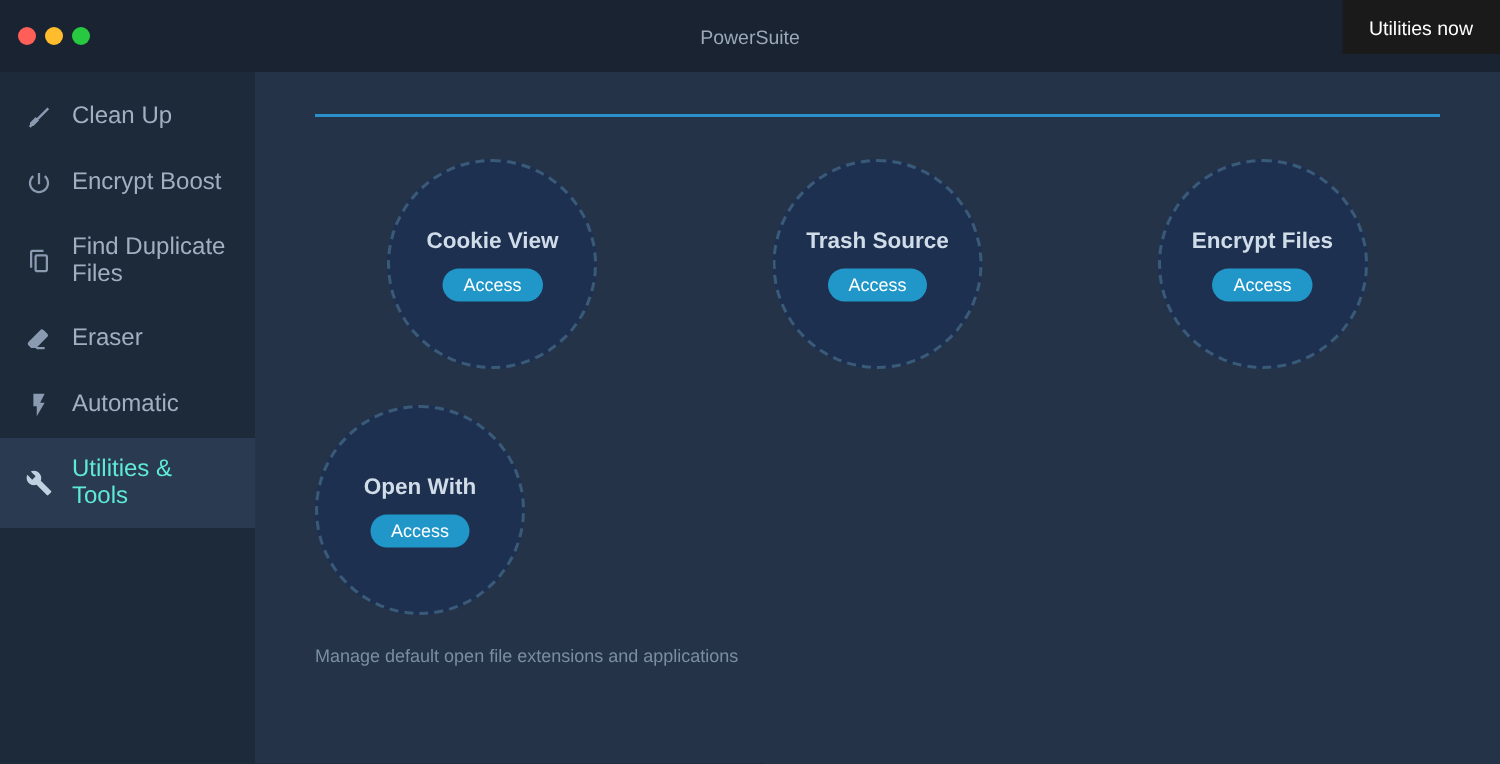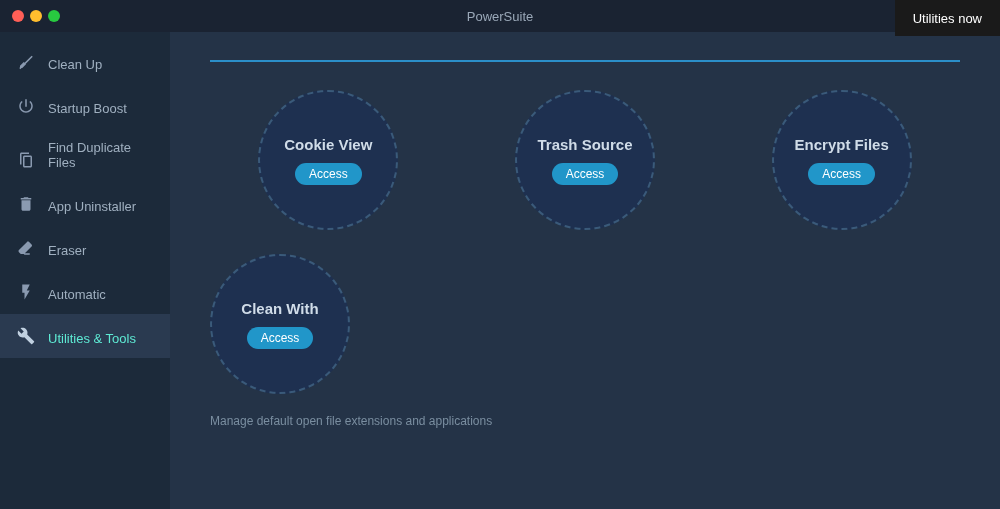--- a/index.html
+++ b/index.html
@@ -10,21 +10,21 @@
       font-family: -apple-system, BlinkMacSystemFont, 'Helvetica Neue', Arial, sans-serif;
       background: #1e2a3a;
       display: flex;
       flex-direction: column;
       overflow: hidden;
     }
 
     
     .titlebar {
       width: 100%;
-      height: 32px;
+      height: 48px;
       background: #1a2332;
       display: flex;
       align-items: center;
       justify-content: center;
       position: relative;
       flex-shrink: 0;
     }
 
     .titlebar-dots {
       position: absolute;
@@ -76,25 +76,25 @@
       width: 170px;
       background: #1c2a3a;
       display: flex;
       flex-direction: column;
       flex-shrink: 0;
       padding-top: 8px;
     }
 
     .sidebar-item {
       display: flex;
-      align-items: flex-end;
+      align-items: center;
       gap: 12px;
       padding: 12px 16px;
       color: #a0b0c0;
-      font-size: 13px;
+      font-size: 16px;
       cursor: pointer;
       border-radius: 0;
       transition: background 0.15s;
     }
 
     .sidebar-item.active {
       background: #2a3a50;
       color: #5eead4;
     }
 
@@ -228,40 +228,32 @@
       </span>
       <span>Clean Up</span>
     </div>
 
     <div class="sidebar-item">
       <span class="sidebar-icon">
         <svg viewBox="0 0 24 24" xmlns="http://www.w3.org/2000/svg">
           <path d="M13 3h-2v10h2V3zm4.83 2.17l-1.42 1.42C17.99 7.86 19 9.81 19 12c0 3.87-3.13 7-7 7s-7-3.13-7-7c0-2.19 1.01-4.14 2.58-5.42L6.17 5.17C4.23 6.82 3 9.26 3 12c0 4.97 4.03 9 9 9s9-4.03 9-9c0-2.74-1.23-5.18-3.17-6.83z"></path>
         </svg>
       </span>
-      <span>Startup Boost</span>
+      <span>Encrypt Boost</span>
     </div>
 
     <div class="sidebar-item">
       <span class="sidebar-icon">
         <svg viewBox="0 0 24 24" xmlns="http://www.w3.org/2000/svg">
           <path d="M6 2c-1.1 0-2 .9-2 2v14h2V4h10V2H6zm4 4c-1.1 0-2 .9-2 2v12c0 1.1.9 2 2 2h8c1.1 0 2-.9 2-2V8c0-1.1-.9-2-2-2h-8zm0 2h8v12h-8V8z"></path>
         </svg>
       </span>
       <span>Find Duplicate Files</span>
     </div>
 
-    <div class="sidebar-item">
-      <span class="sidebar-icon">
-        <svg viewBox="0 0 24 24" xmlns="http://www.w3.org/2000/svg">
-          <path d="M6 19c0 1.1.9 2 2 2h8c1.1 0 2-.9 2-2V7H6v12zM19 4h-3.5l-1-1h-5l-1 1H5v2h14V4z"></path>
-        </svg>
-      </span>
-      <span>App Uninstaller</span>
-    </div>
 
     <div class="sidebar-item">
       <span class="sidebar-icon">
         <svg viewBox="0 0 24 24" xmlns="http://www.w3.org/2000/svg">
           <path d="M15.14 3c-.51 0-1.02.2-1.41.59L2.59 14.73c-.78.77-.78 2.04 0 2.83L5.03 20H9l1 1h7v-2H10.5l8.91-8.91c.78-.78.78-2.05 0-2.83l-2.86-2.86c-.39-.39-.9-.59-1.41-.59z"></path>
         </svg>
       </span>
       <span>Eraser</span>
     </div>
 
@@ -310,21 +302,21 @@
           <button class="access-btn">Access</button>
         </div>
       </div>
 
     </div>
 
     <div class="tools-row2">
 
       <div class="tool-circle-wrapper">
         <div class="tool-circle">
-          <span class="tool-circle-name">Clean With</span>
+          <span class="tool-circle-name">Open With</span>
           <button class="access-btn">Access</button>
         </div>
       </div>
 
     </div>
 
     <p class="content-footer">Manage default open file extensions and applications</p>
   </div>
 
 </div>

